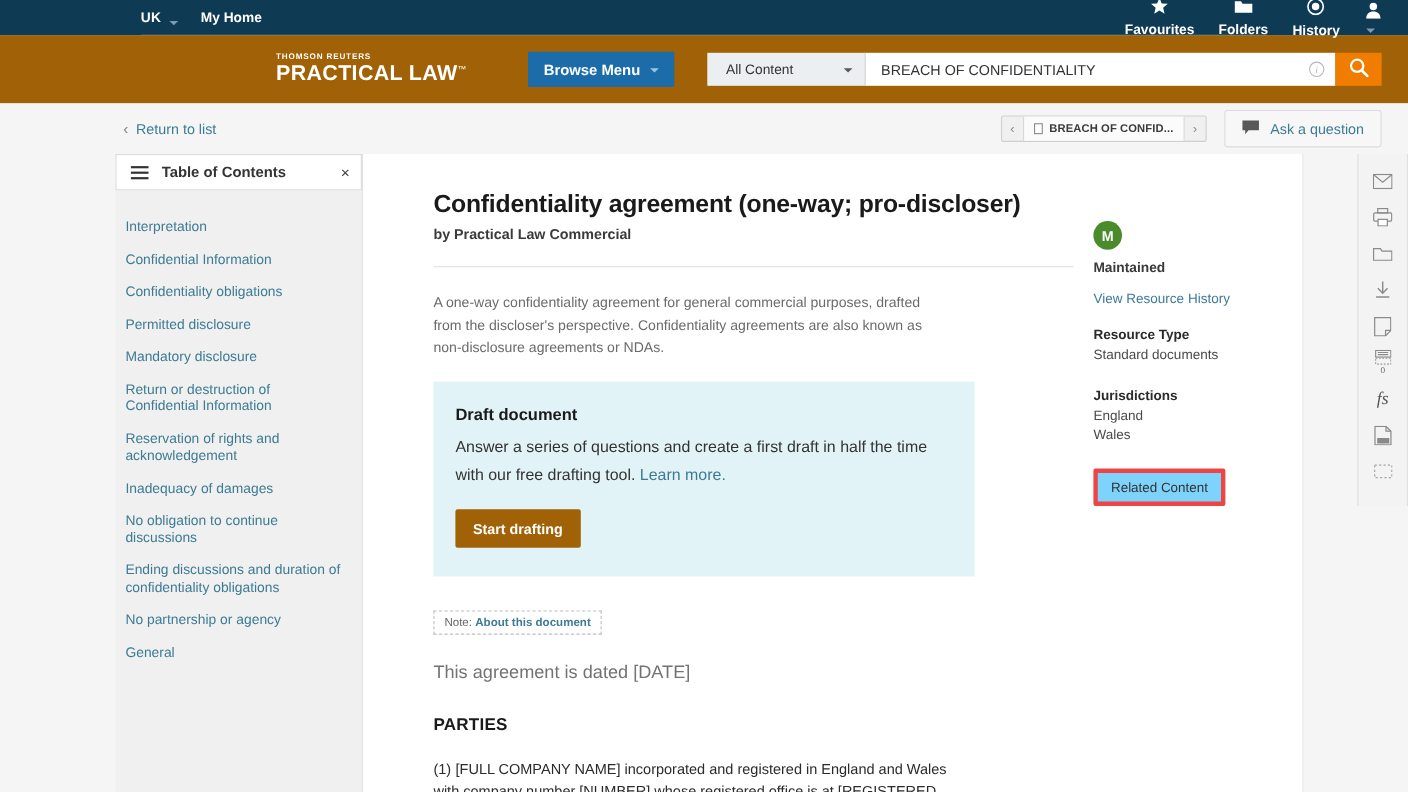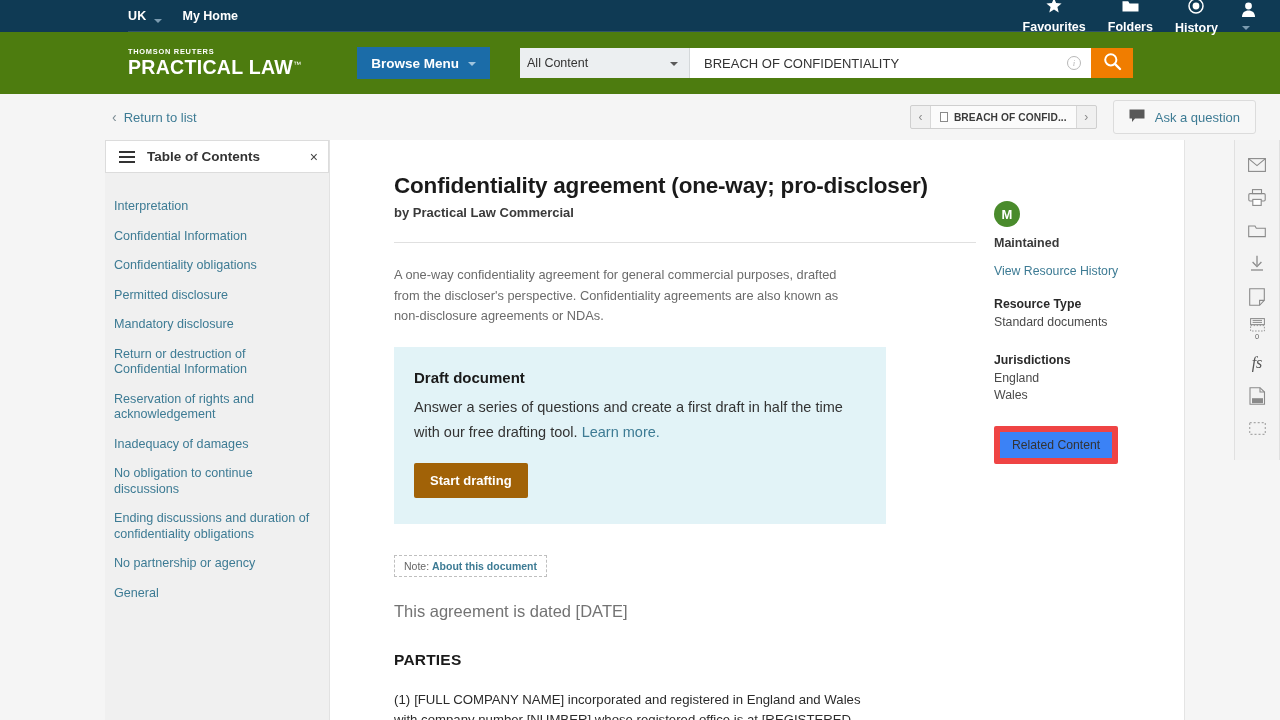--- a/index.html
+++ b/index.html
@@ -53,24 +53,25 @@
     display: flex; align-items: center; gap: 7px;
     color: #ffffff; font-size: 12.5px; text-decoration: none;
     font-weight: bold;
     flex-direction: column;
   }
   .util-item svg { display: block; }
 
   
   .brand-bar {
     height: 62px;
-    background: #4d7c0f;
+    background: #a16207;
     display: flex;
     align-items: center;
     padding: 0 24px 0 128px;
+    justify-content: flex-end;
   }
   .logo { line-height: 1; user-select: none; }
   .logo-top {
     color: #ffffff; font-size: 7.4px; font-weight: bold;
     letter-spacing: .75px; margin-bottom: 3px;
     font-family: "Liberation Sans", sans-serif;
   }
   .logo-main {
     color: #ffffff; font-size: 19.5px; font-weight: bold;
     letter-spacing: .3px;
@@ -91,23 +92,23 @@
   .browse-menu .caret { border-top-color: #9fc4de; margin: 2px 0 0 0; }
 
   .search-wrap {
     margin-left: 30px;
     display: flex;
     height: 30px;
     width: 613px;
   }
   .search-scope {
     background: #eceff1;
-    width: 170px;
+    width: 144px;
     display: flex; align-items: center; justify-content: space-between;
-    padding: 0 11px 0 7px;
+    padding: 0 11px 0 17px;
     font-size: 12.5px;
     color: #333;
     cursor: pointer;
     border-right: 1px solid #d4d8da;
   }
   .search-scope .caret { border-top-color: #5a5a5a; margin: 1px 0 0 0; }
   .search-input-box {
     flex: 1;
     background: #ffffff;
     display: flex; align-items: center;
@@ -282,21 +283,21 @@
     font-size: 13px; font-weight: bold;
     display: flex; align-items: center; justify-content: center;
     margin-bottom: 9px;
   }
   .status-label { font-size: 12.5px; font-weight: bold; color: #3a3a3a; margin-bottom: 14px; }
   .meta-link { font-size: 12.3px; color: #3d7b94; text-decoration: none; display: block; margin-bottom: 19px; cursor: pointer; }
   .meta-head { font-size: 12.3px; font-weight: bold; color: #2a2a2a; margin-bottom: 3px; }
   .meta-val { font-size: 12.3px; color: #4a4a4a; line-height: 17px; }
   .meta-group { margin-bottom: 22px; }
   .related-btn {
-    border: 6px solid #ef4444; background: #3b82f6;
+    border: 4px solid #ef4444; background: #7dd3fc;
     font-size: 12.2px; color: #333;
     padding: 6px 12px; border-radius: 2px; cursor: pointer;
     font-family: "Liberation Sans", sans-serif;
   }
 
   
   .tools {
     position: absolute;
     right: 0; top: 0;
     width: 46px;

